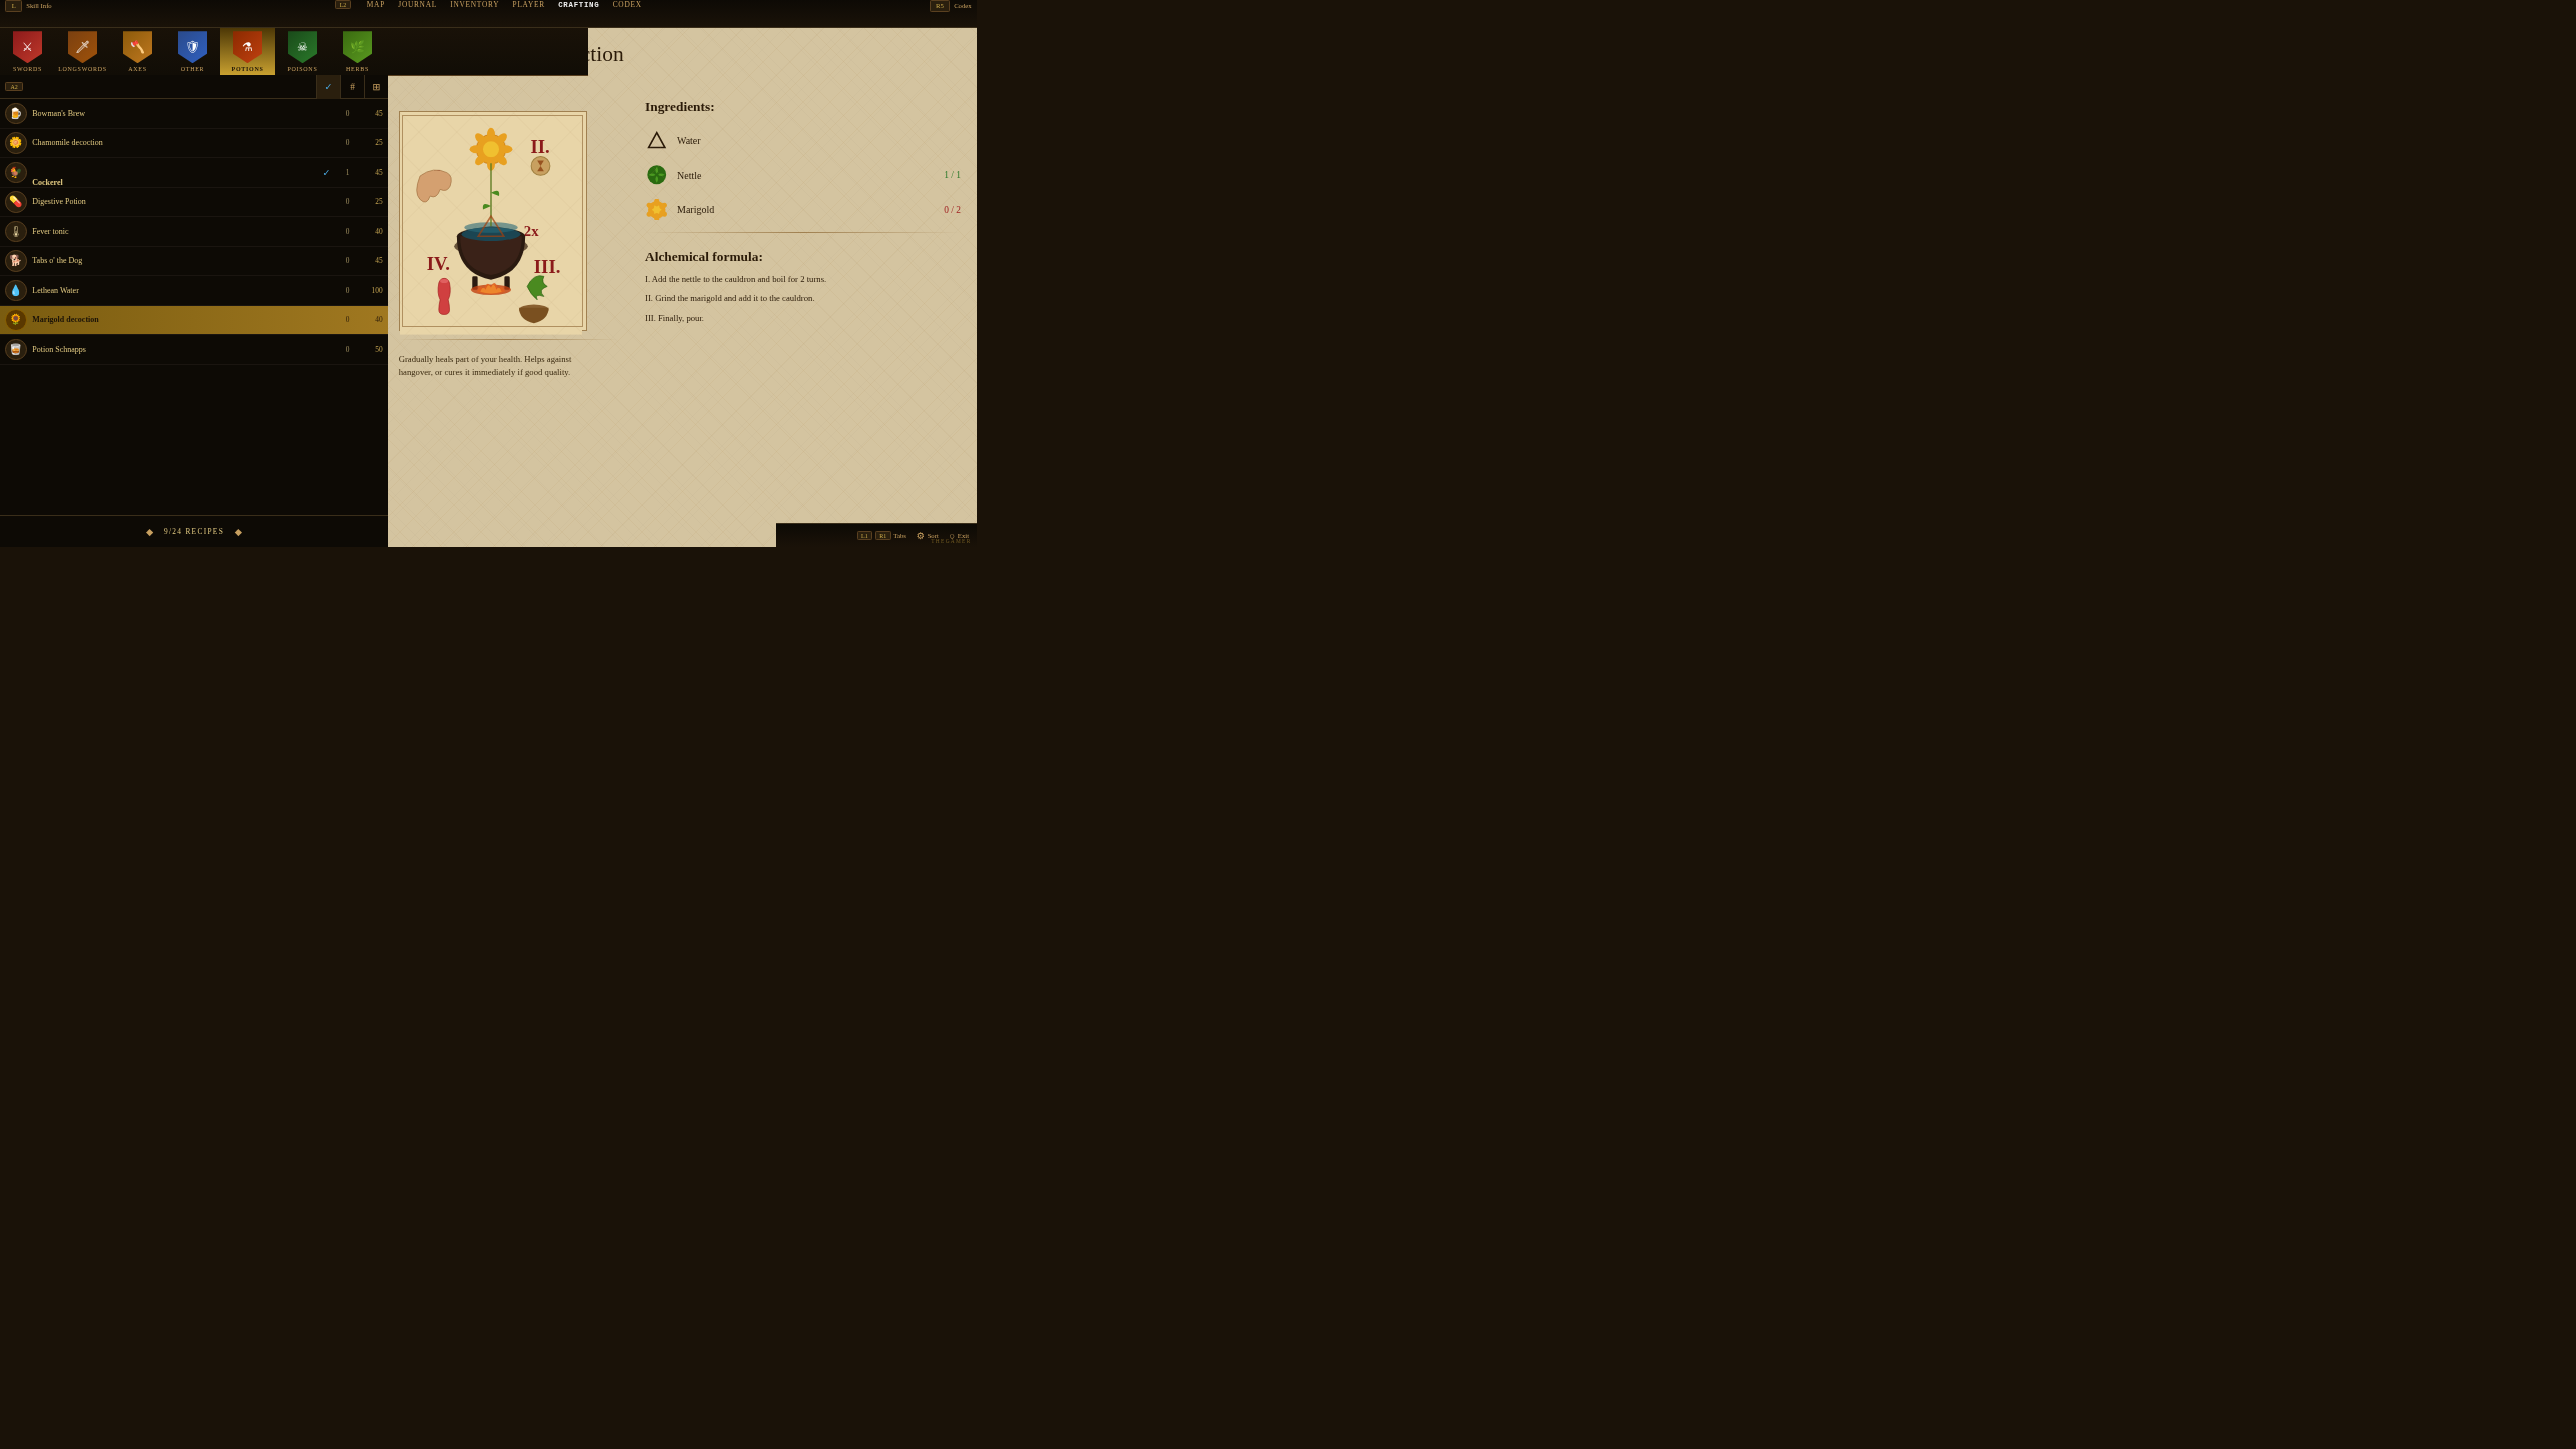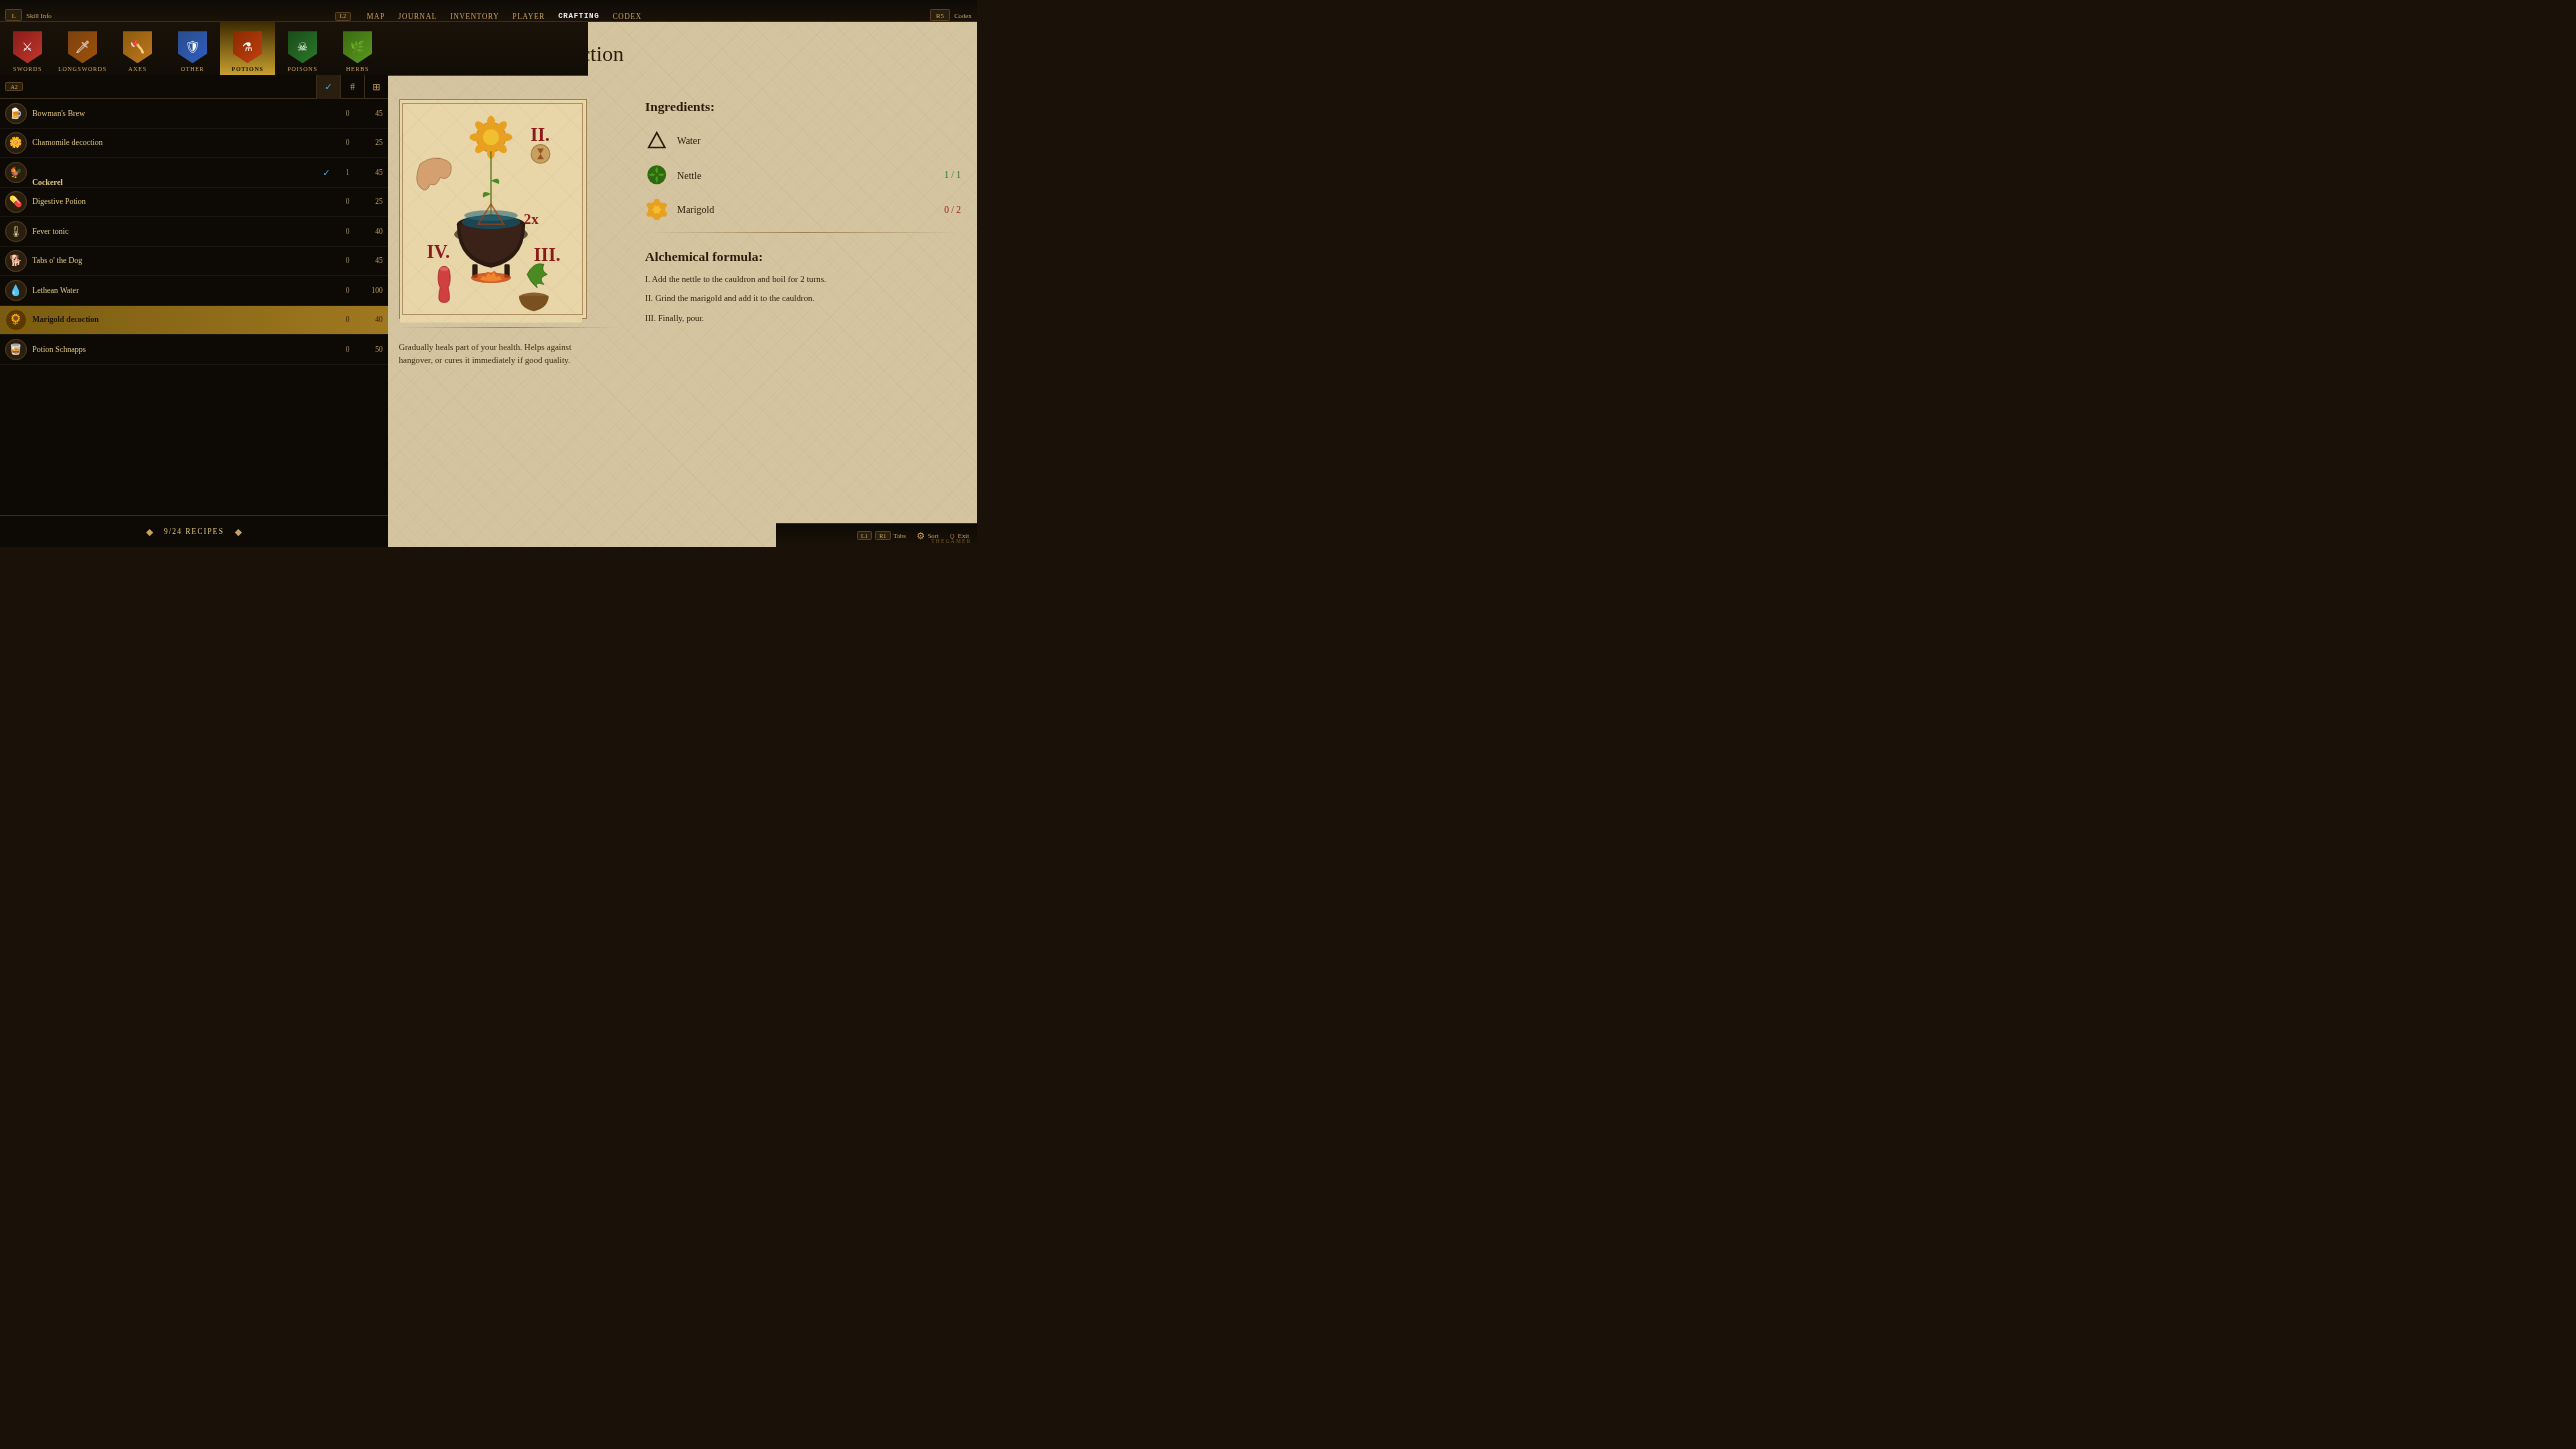--- a/index.html
+++ b/index.html
@@ -10,24 +10,24 @@
       font-family: Georgia, 'Times New Roman', serif;
       overflow: hidden;
       color: #e8d5a0;
       position: relative;
     }
 
     
     .top-nav {
       position: absolute;
       top: 0; left: 0; right: 0;
-      height: 22px;
+      height: 28px;
       background: linear-gradient(180deg, #0d0a05 0%, #1a1208 100%);
       display: flex;
-      align-items: flex-end;
+      align-items: flex-start;
       justify-content: center;
       border-bottom: 0.7px solid #3a2e1a;
       z-index: 100;
     }
     .top-nav-left {
       position: absolute;
       left: 5.4px;
       display: flex;
       align-items: center;
       gap: 4px;
@@ -321,20 +321,21 @@
       display: flex;
       flex-direction: column;
       align-items: flex-start;
     }
     .recipe-illustration {
       width: 188px;
       height: 220px;
       position: relative;
       border: 1.3px solid #a08050;
       background: #e8d5a8;
+      margin-top: 12px;
     }
 
     
     .ingredients-panel {
       flex: 1;
       padding: 10.7px 16px;
     }
     .ingredients-title {
       font-size: 13.4px;
       color: #2a1a08;

